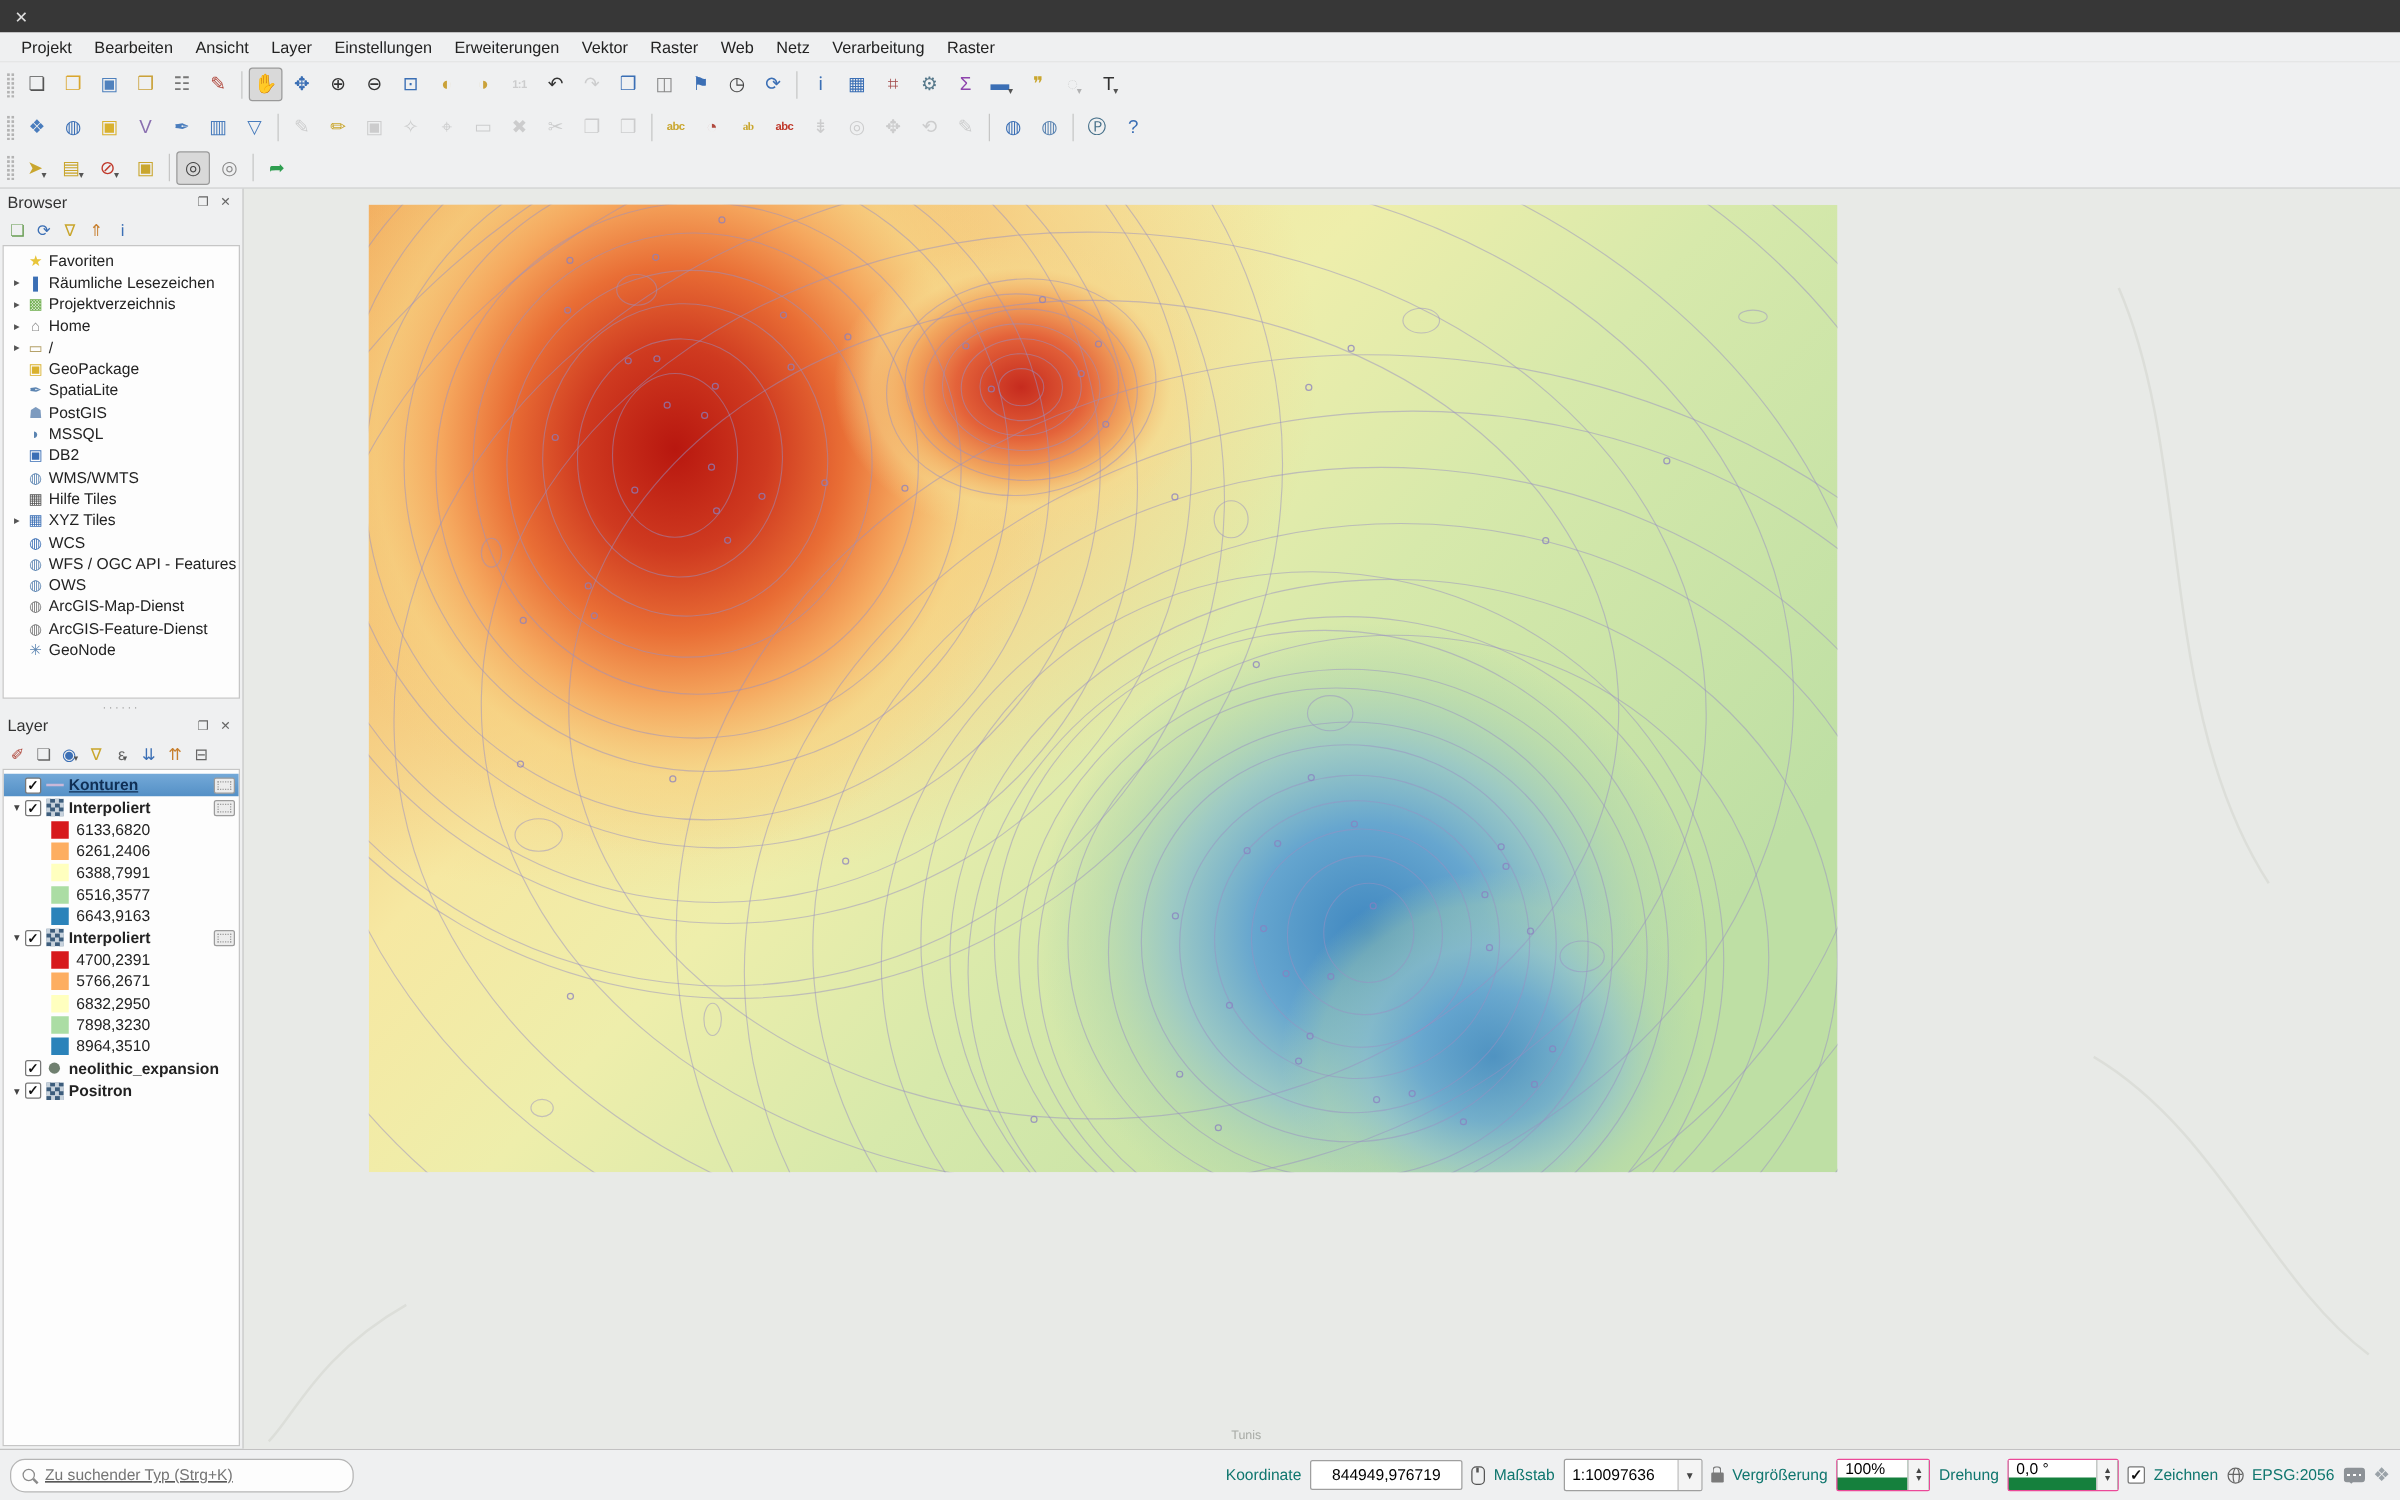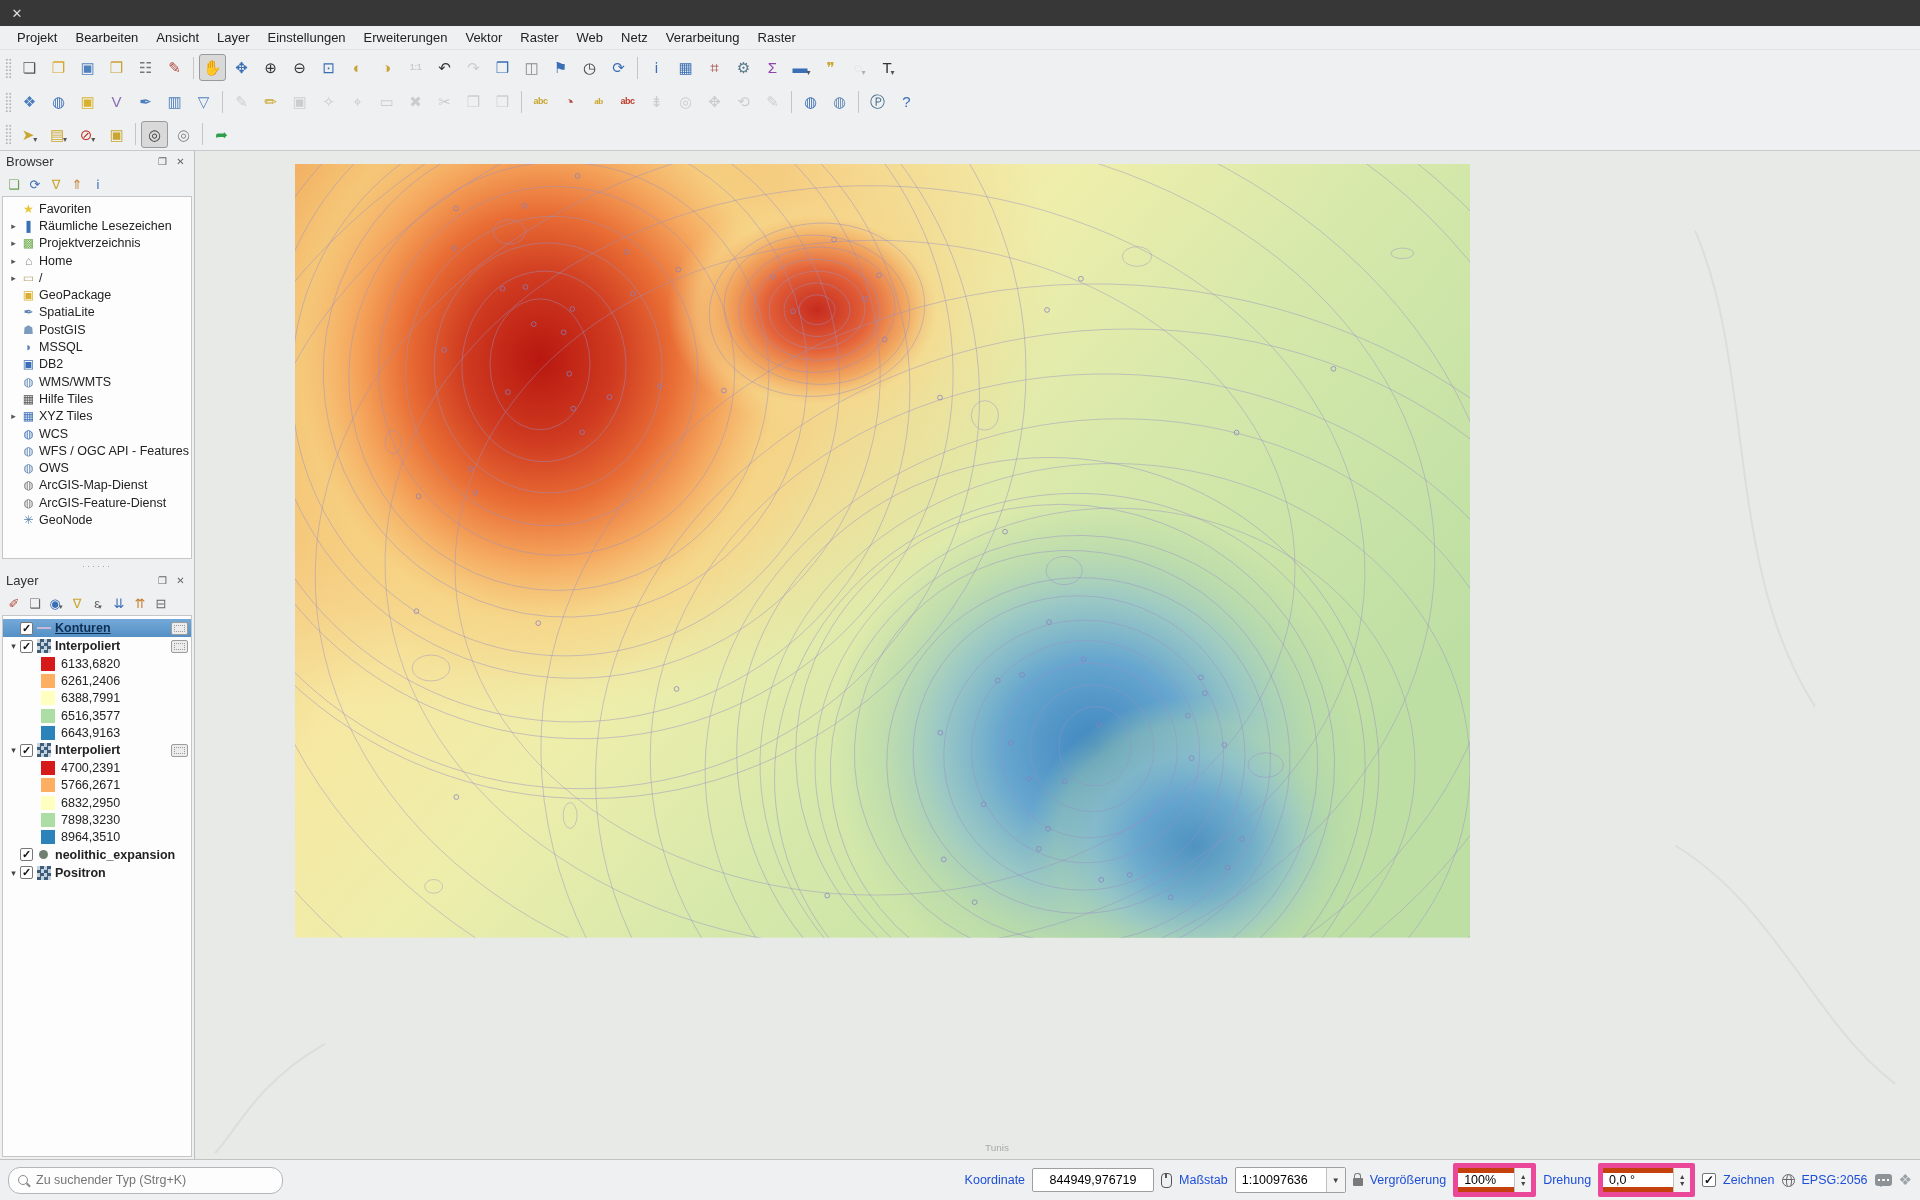--- a/index.html
+++ b/index.html
@@ -67,32 +67,32 @@
   .leglabel{font-size:12.5px;}
 
   
   .canvas{flex:1;position:relative;background:#e8eae7;min-width:0;}
   .canvas svg{position:absolute;inset:0;width:100%;height:100%;}
   .ct{fill:none;stroke:#9a90c4;stroke-opacity:.5;stroke-width:.9;}
   .pt{fill:none;stroke:#8a7fc0;stroke-opacity:.75;stroke-width:1;}
 
   
   .statusbar{height:40px;background:#eff0f1;border-top:1px solid #c2c2c2;display:flex;align-items:center;padding:0 8px;flex:0 0 auto;gap:6px;}
-  .search-wrap{width:255px;height:25px;border:1px solid #b5b5b5;border-radius:12px;background:#fdfdfd;display:flex;align-items:center;padding:0 9px;gap:6px;flex:0 0 auto;}
+  .search-wrap{width:255px;height:25px;border:1px solid #b5b5b5;border-radius:12px;background:#fdfdfd;display:flex;align-items:center;padding:0 9px;gap:6px;flex:0 0 auto;text-decoration:underline;}
   .search-wrap input{border:none;outline:none;background:transparent;font-size:12.5px;width:100%;font-family:"Liberation Sans",sans-serif;color:#333;}
   .mag{width:8px;height:8px;border:1.6px solid #8a8a8a;border-radius:50%;position:relative;flex:0 0 auto;}
   .mag::after{content:"";position:absolute;width:5px;height:1.6px;background:#8a8a8a;right:-4px;bottom:-2px;transform:rotate(45deg);}
   .sright{margin-left:auto;display:flex;align-items:center;gap:7px;}
-  .slabel{font-size:12.5px;color:#1d4ed8;}
+  .slabel{font-size:12.5px;color:#0f766e;}
   .sinput{height:22px;border:1px solid #9f9f9f;border-radius:2px;background:#fff;font-size:12.5px;padding:0 6px;font-family:"Liberation Sans",sans-serif;}
   .coord{width:108px;text-align:center;}
   .combo{display:flex;align-items:center;height:24px;border:1px solid #9f9f9f;border-radius:2px;background:#fff;}
   .combo input{border:none;outline:none;width:78px;font-size:12.5px;padding:0 6px;font-family:"Liberation Sans",sans-serif;}
   .combo .arrowbox{width:18px;height:100%;border-left:1px solid #c2c2c2;display:flex;align-items:center;justify-content:center;font-size:8px;color:#444;background:#f4f4f4;}
-  .spin{display:flex;align-items:center;height:24px;border:5px solid #ec4899;border-radius:2px;background:#c2410c;}
+  .spin{display:flex;align-items:flex-start;height:24px;border:1px solid #ec4899;border-radius:2px;background:#15803d;}
   .spin input{border:none;outline:none;font-size:12.5px;padding:0 6px;font-family:"Liberation Sans",sans-serif;}
   .spinbtns{display:flex;flex-direction:column;justify-content:center;height:100%;width:16px;border-left:1px solid #c2c2c2;background:#f4f4f4;font-size:7px;color:#444;line-height:1;align-items:center;}
   .lockicon{width:10px;height:8px;background:#7a7a7a;border-radius:1px;position:relative;margin-top:4px;}
   .lockicon::before{content:"";position:absolute;top:-5px;left:1.5px;width:5px;height:5px;border:1.6px solid #7a7a7a;border-bottom:none;border-radius:3px 3px 0 0;}
   .mouseicon{width:9px;height:13px;border:1.5px solid #555;border-radius:4px;position:relative;}
   .mouseicon::before{content:"";position:absolute;top:0;left:3px;width:1.5px;height:4px;background:#555;}
   .globeicon{width:13px;height:13px;border:1.4px solid #666;border-radius:50%;position:relative;overflow:hidden;box-sizing:border-box;}
   .globeicon::before{content:"";position:absolute;left:3px;top:-1px;width:4px;height:12px;border:1px solid #666;border-radius:50%;}
   .globeicon::after{content:"";position:absolute;left:-1px;top:4.5px;width:12px;height:1px;background:#666;}
   .bubble{width:17px;height:12px;background:#8d9297;border-radius:3px;position:relative;

